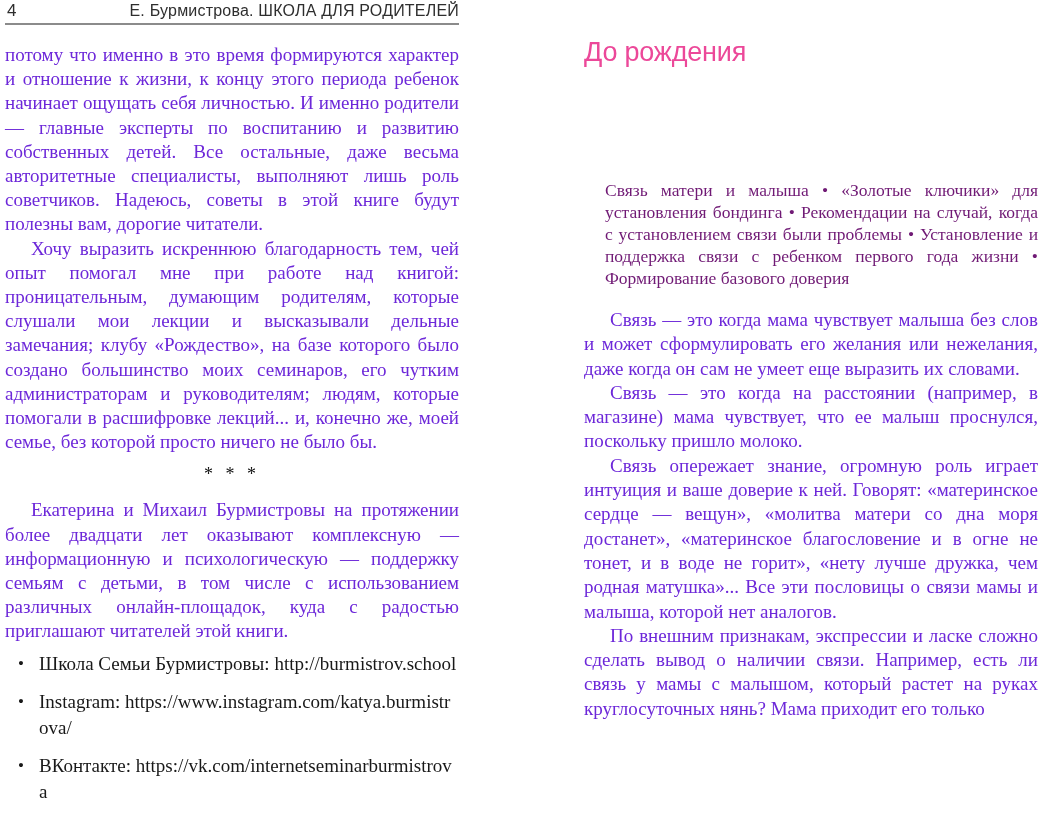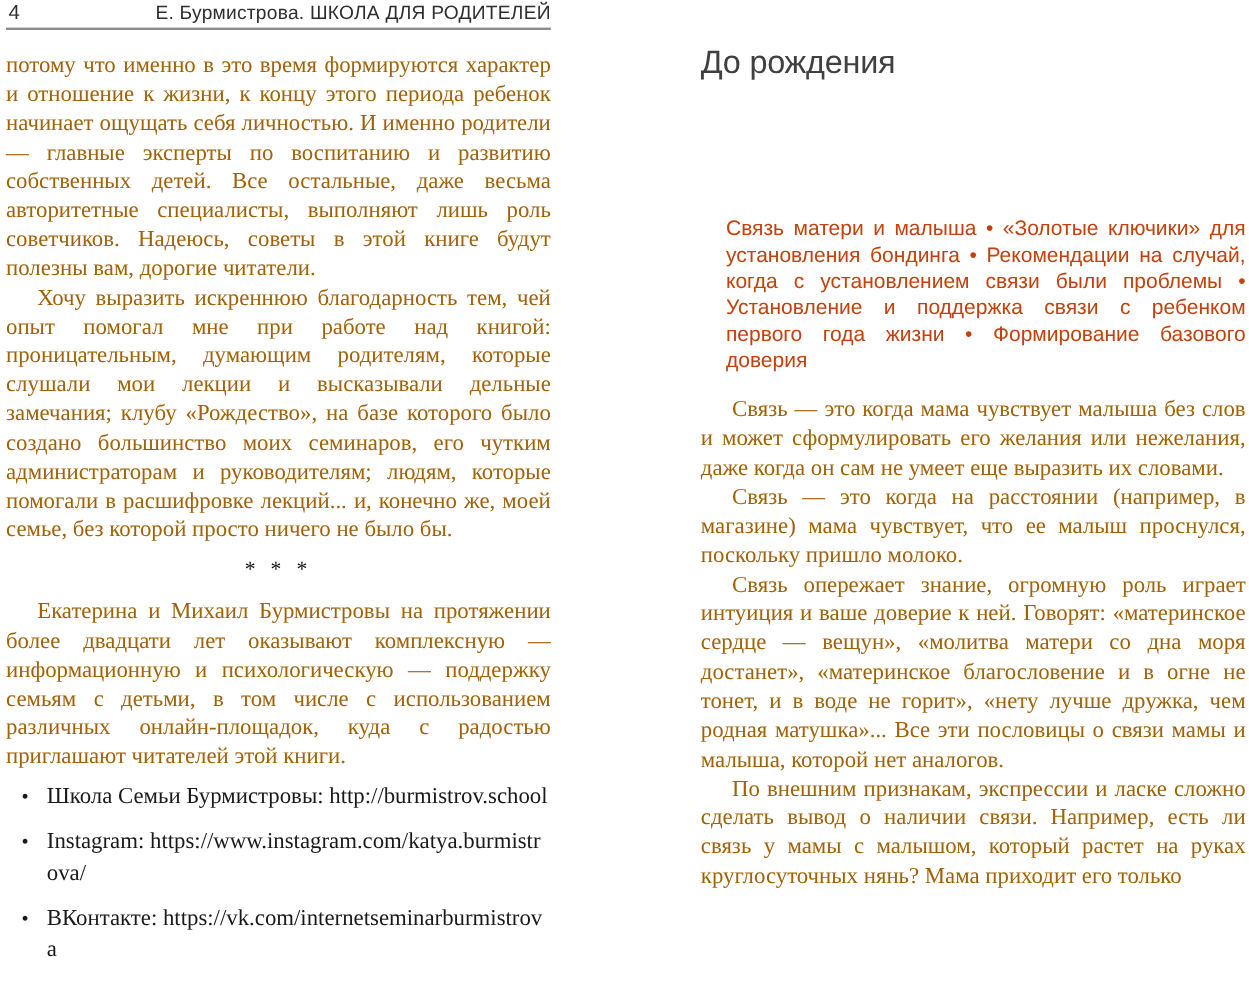--- a/index.html
+++ b/index.html
@@ -14,21 +14,21 @@
     font-family:"Liberation Sans","DejaVu Sans",sans-serif;
     font-size:16px; color:#2e2e2e;
     padding:1px 0 2px 0;
     border-bottom:2px solid #8b8b8b;
   }
   .running-header .pagenum{ font-size:17px; padding-left:2px; }
   .running-header .header-title{ letter-spacing:0.2px;margin-left:40px; }
 
   .body-p{
     font-size:19px; line-height:24.2px; text-align:justify;
-    color:#a16207;
+    color:#6d28d9;
   }
   .page-left .body-p.first{ margin-top:18px; }
   .indent{ text-indent:26px; }
 
   .separator{
     text-align:center; font-size:18px; letter-spacing:4px;
     margin:10px 0 13px 0; color:#111;
   }
 
   .links{ list-style:none; margin-top:7px; }
@@ -40,27 +40,27 @@
   .links .bullet{ width:21px; flex:0 0 21px; font-size:17px; }
   .links .li-text{ flex:1; }
   .links .url{ color:#191919; text-decoration:none; word-break:break-all; }
 
   
   .page-right { position:absolute; left:584px; top:0; width:454px; }
   .chapter-title{
     margin-top:35px;
     font-family:"Liberation Sans","DejaVu Sans",sans-serif;
     font-weight:normal; font-size:27px; line-height:34px;
-    color:#404040; letter-spacing:-0.2px;
+    color:#ec4899; letter-spacing:-0.2px;
   }
   .summary{
     margin-top:110px; padding-left:21px;
-    font-family:Liberation Sans, sans-serif;
+    font-family:Liberation Serif, serif;
     font-size:17.5px; line-height:22px; text-align:justify;
-    color:#c2410c;
+    color:#701a75;
   }
   .right-body{ margin-top:19px; }
   .right-body .body-p{ line-height:24.3px; }
 </style>
 </head>
 <body>
 
 <div class="spread">
 
   <div class="page-left">

